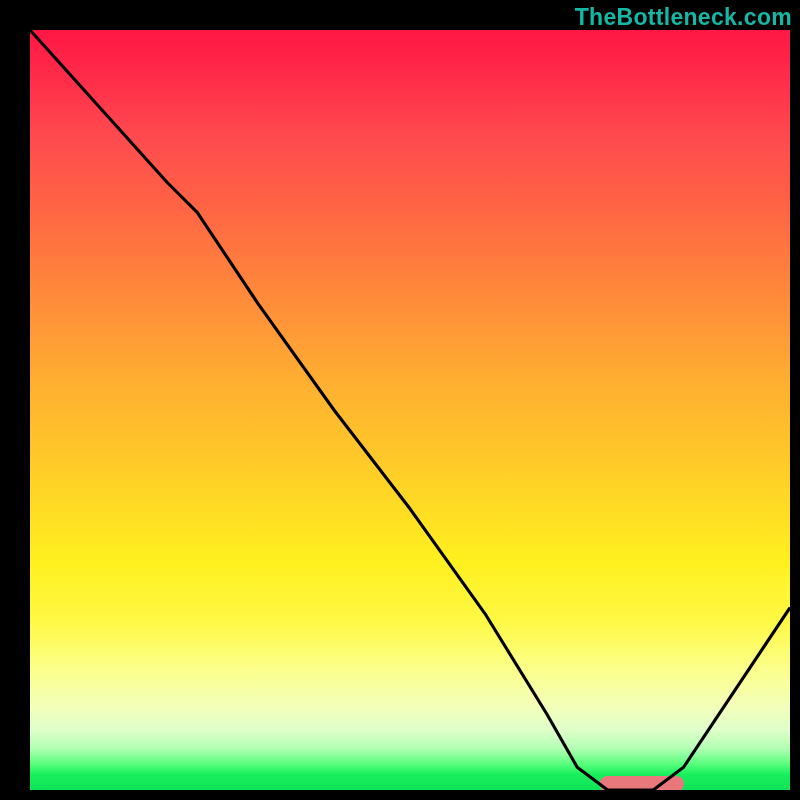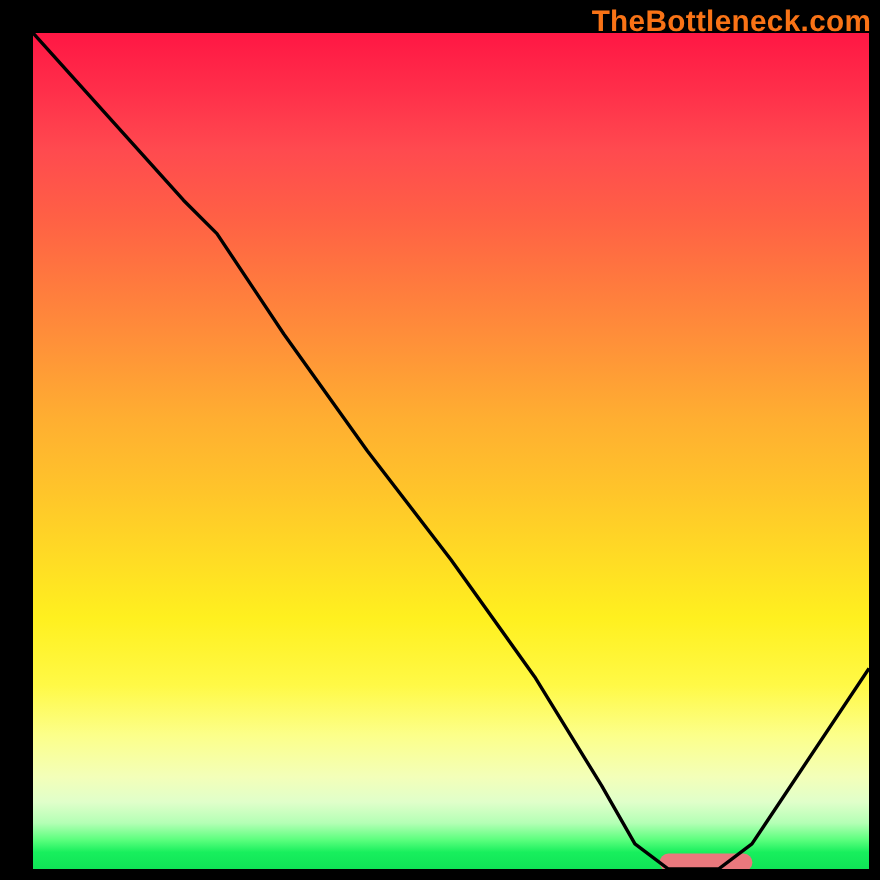--- a/index.html
+++ b/index.html
@@ -51,22 +51,22 @@
       #b4ffb5 94.5%,
       #5cff7e 96.5%,
       #18ef5d 98%,
       #0fe356 100%
     );
   }
   .watermark {
     position: absolute;
     top: 4px;
     right: 8px;
-    color: #f97316;
-    font-size: 27px;
+    color: #14b8a6;
+    font-size: 23px;
     font-weight: 600;
     letter-spacing: 0.3px;
     user-select: none;
   }
   svg.curve {
     position: absolute;
     top: 0;
     left: 0;
     width: 760px;
     height: 760px;

